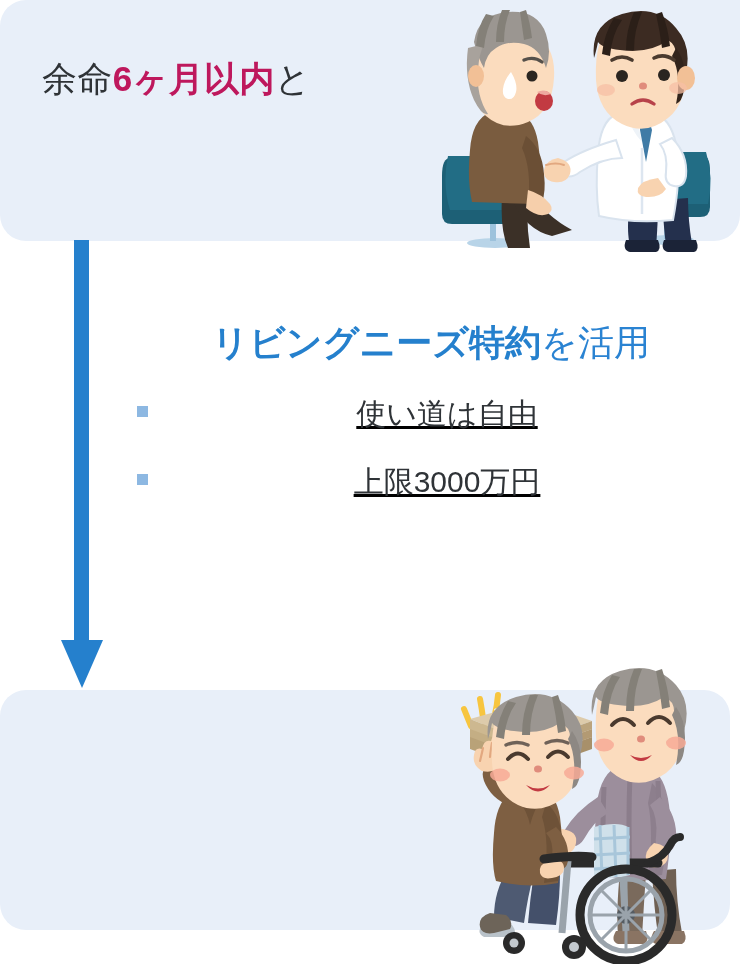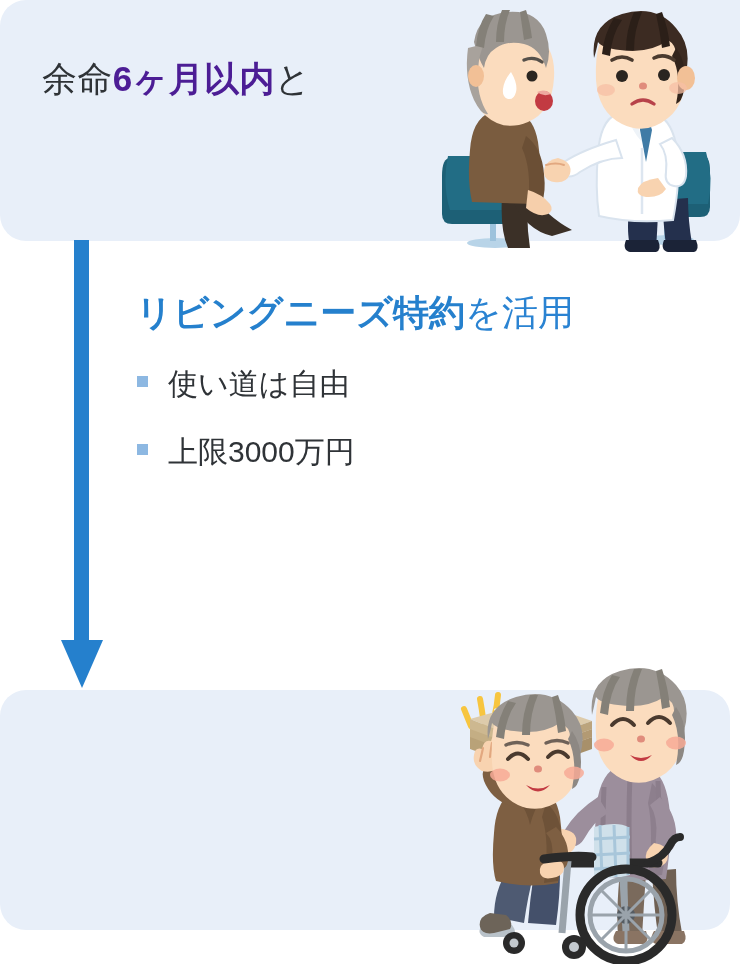--- a/index.html
+++ b/index.html
@@ -58,56 +58,58 @@
   #panel-bottom-text {
     left: 42px;
     top: 740px;
     width: 430px;
     font-size: 35px;
     line-height: 1.52;
     font-weight: 400;
   }
   .strong {
     font-weight: 700;
-    color: #4c1d95;
+    color: #be185d;
   }
 
   
   #flow-arrow {
     position: absolute;
     left: 58px;
     top: 240px;
     width: 52px;
     height: 450px;
     overflow: visible;
   }
 
   
   #middle-block {
     position: absolute;
     left: 136px;
-    top: 290px;
+    top: 320px;
     width: 590px;
+    text-align: center;
   }
   #middle-heading {
     font-size: 36px;
     line-height: 1.3;
     color: #2a83d2;
     font-weight: 400;
     margin: 0 0 26px 0;
     white-space: nowrap;
   }
   #middle-heading .hd-strong {
     font-weight: 700;
     color: #2580cd;
   }
   .bullet-list {
     list-style: none;
     margin: 0;
     padding: 0;
+    text-decoration: underline;
   }
   .bullet-item {
     position: relative;
     padding-left: 32px;
     margin-bottom: 26px;
     font-size: 30px;
     line-height: 1.42;
     color: #2f3337;
     font-weight: 400;
   }

